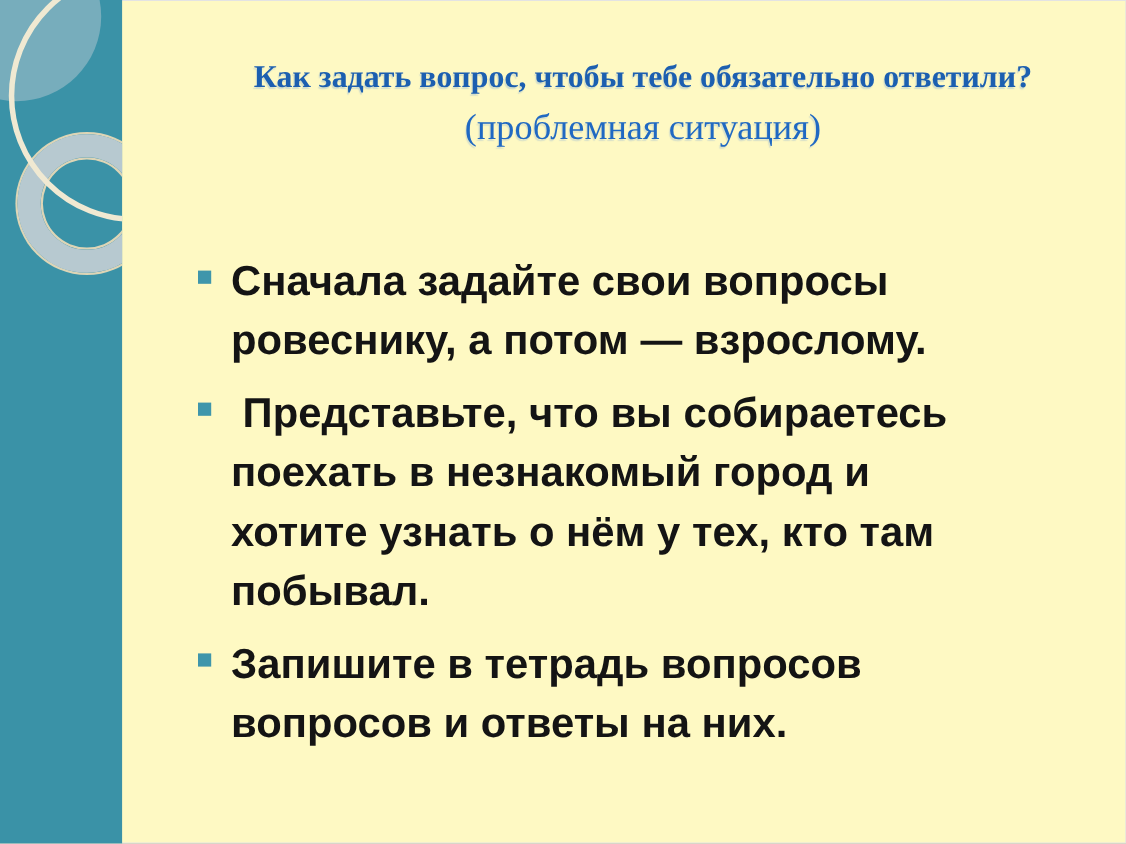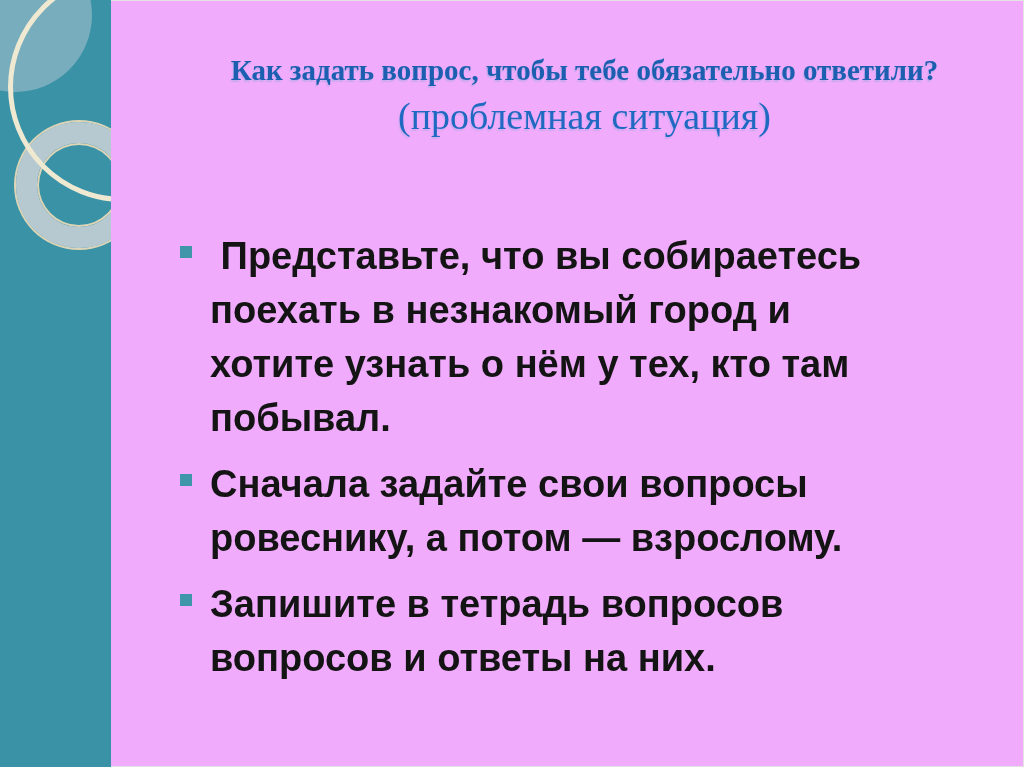--- a/index.html
+++ b/index.html
@@ -1,20 +1,20 @@
 <!DOCTYPE html>
 <html><head>
 <meta charset="utf-8">
 <style>
   html, body { margin: 0; padding: 0; background: #888; }
   .slide {
     position: relative;
     width: 1024px;
     height: 767px;
-    background: #f0abfc;
+    background: #fef9c3;
     overflow: hidden;
     font-family: "Liberation Sans", sans-serif;
     box-shadow: 0 0 0 1px #e3e3e3 inset;
   }
 
   
   .sidebar {
     position: absolute;
     left: 0; top: 0;
     width: 111px; height: 767px;
@@ -61,21 +61,21 @@
   .title .t1 {
     display: block;
     font-size: 29px;
     font-weight: 700;
     color: #1c5fb0;
     line-height: 40px;
     text-shadow: -1px 2px 1px rgba(130, 170, 215, 0.35);
   }
   .title .t2 {
     display: block;
-    font-size: 38px;
+    font-size: 33px;
     font-weight: 400;
     color: #2069c2;
     line-height: 46px;
     margin-top: 3px;
     text-shadow: -1px 2px 1px rgba(130, 170, 215, 0.3);
   }
 
   .bullets {
     list-style: none;
     margin: 90px 0 0 69px;
@@ -117,25 +117,25 @@
   <main class="content">
 
     <h1 class="title">
       <span class="t1">Как задать вопрос, чтобы тебе обязательно ответили?</span>
       <span class="t2">(проблемная ситуация)</span>
     </h1>
 
     <ul class="bullets">
       <li>
         <span class="marker"></span>
-        <span class="btext"> Представьте, что вы собираетесь поехать в незнакомый город и хотите узнать о нём у тех, кто там побывал.</span>
+        <span class="btext">Сначала задайте свои вопросы ровеснику, а потом — взрослому.</span>
       </li>
       <li>
         <span class="marker"></span>
-        <span class="btext">Сначала задайте свои вопросы ровеснику, а потом — взрослому.</span>
+        <span class="btext"> Представьте, что вы собираетесь поехать в незнакомый город и хотите узнать о нём у тех, кто там побывал.</span>
       </li>
       <li>
         <span class="marker"></span>
         <span class="btext">Запишите в тетрадь вопросов вопросов и ответы на них.</span>
       </li>
     </ul>
 
   </main>
 </div>
 

